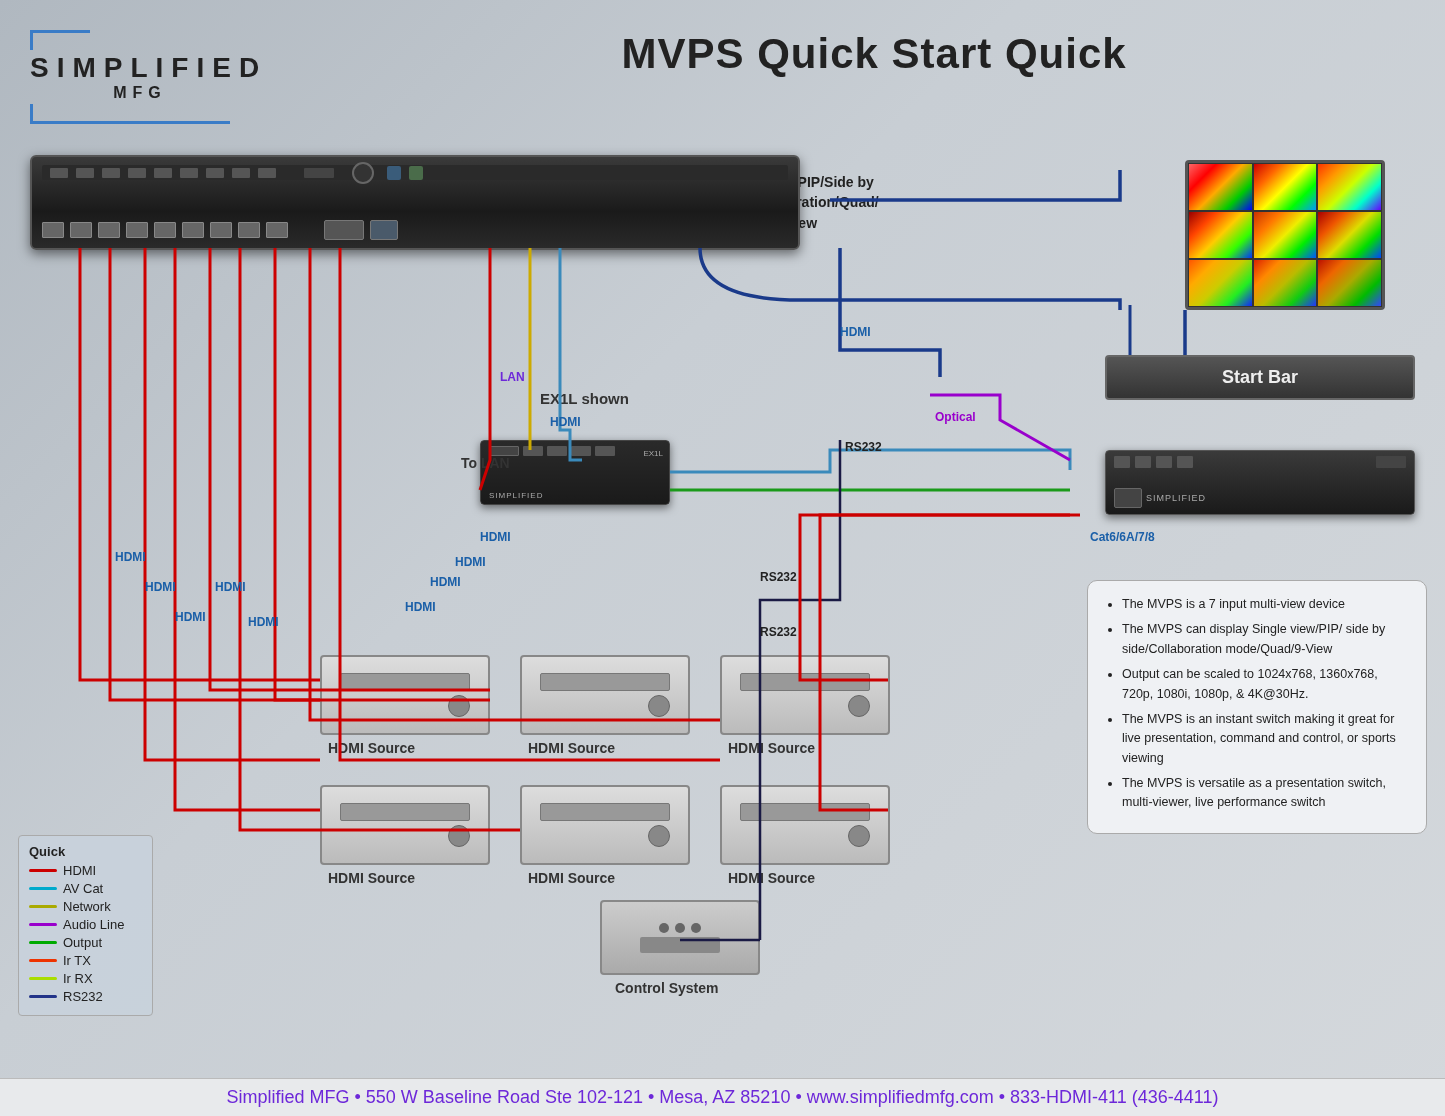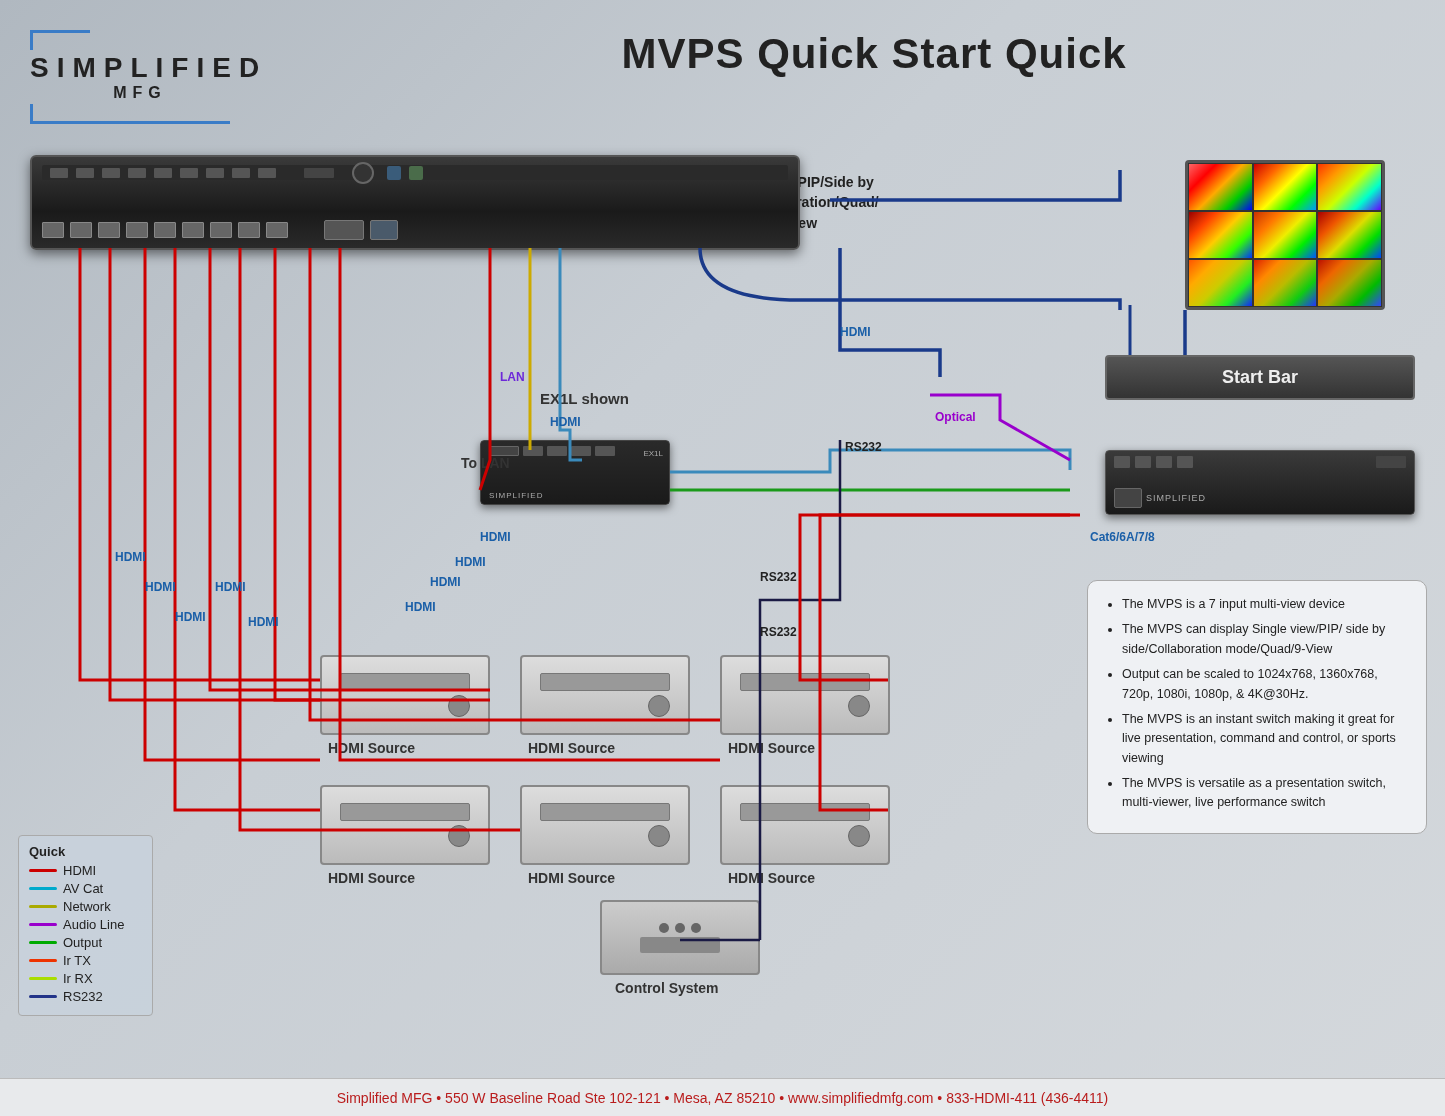--- a/index.html
+++ b/index.html
@@ -313,22 +313,22 @@
       position: absolute;
       bottom: 0;
       left: 0;
       right: 0;
       height: 38px;
       background: #e8eaec;
       border-top: 1px solid #bbb;
       display: flex;
       align-items: center;
       justify-content: center;
-      font-size: 14px;
-      color: #b91c1c;
+      font-size: 18px;
+      color: #6d28d9;
       font-weight: 500;
     }
 
     
     .wires-svg {
       position: absolute;
       top: 0;
       left: 0;
       width: 1445px;
       height: 1080px;

